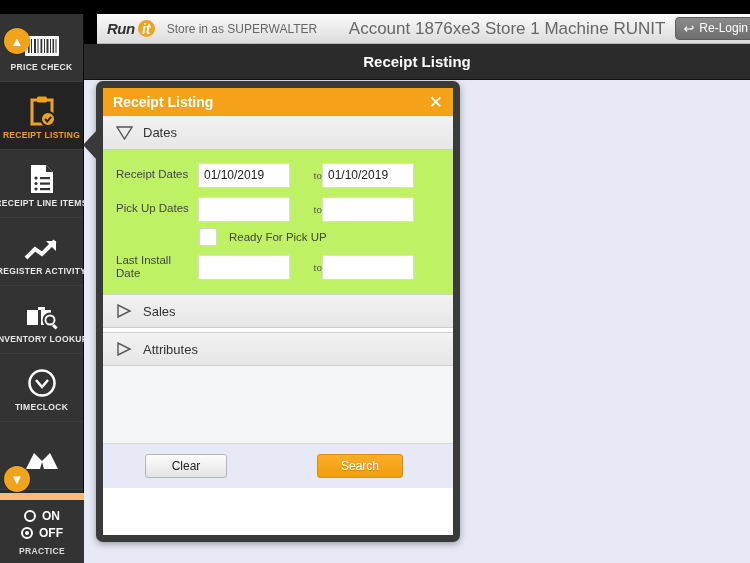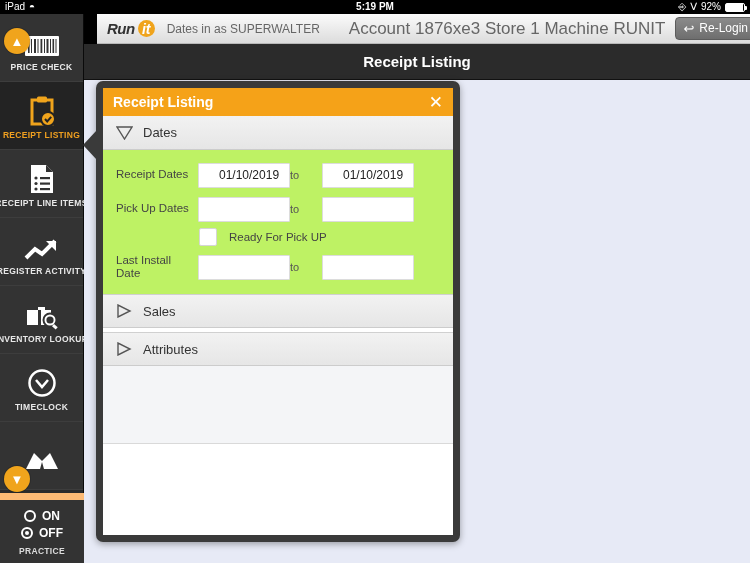--- a/index.html
+++ b/index.html
@@ -171,24 +171,24 @@
   .form-row {
     display: flex; align-items: center;
     padding: 4px 0 4px 13px;
     min-height: 34px;
   }
   .form-label { width: 82px; font-size: 11.5px; color: #444; line-height: 1.15; }
   .txt-input {
     width: 92px; height: 25px;
     border: 1px solid #dcdcdc; background: #fff;
     font-size: 12px; color: #222;
-    padding: 0 20px; border-radius: 1px;
-    display: flex; align-items: center;
-  }
-  .to-word { width: 32px; text-align: left; font-size: 11px; color: #555; }
+    padding: 0 5px; border-radius: 1px;
+    display: flex; align-items: center;
+  }
+  .to-word { width: 32px; text-align: right; font-size: 11px; color: #555; font-family: Liberation Serif, serif; }
 
   .check-row { display: flex; align-items: center; padding: 2px 4px 4px 96px; }
   .checkbox {
     width: 18px; height: 18px;
     border: 1px solid #d5d5d5; background: #fff;
     border-radius: 2px; margin-right: 12px;
   }
   .check-label { font-size: 11.5px; color: #444; }
 
   #empty-pane { background: #f4f5f7; height: 78px; border-bottom: 1px solid #d9d9d9; }
@@ -212,35 +212,20 @@
     color: #fff; font-size: 12px;
     display: flex; align-items: center; justify-content: center;
     text-shadow: 0 1px 1px rgba(0,0,0,.2);
   }
 </style>
 </head>
 <body>
 
 <div id="screen">
 
-  <div id="status-bar">
-    <div class="sb-left">
-      <span>iPad</span>
-      <span class="wifi-glyph">◓</span>
-    </div>
-    <div class="sb-mid">5:19 PM</div>
-    <div class="sb-right">
-      <span>⎆</span>
-      <span>ᐯ</span>
-      <span>92%</span>
-      <span class="batt">
-          <i></i>
-        </span>
-    </div>
-  </div>
 
   <div id="sidebar">
 
     <div class="badge-chev" id="badge-up">
       <span>▲</span>
     </div>
     <div class="badge-chev" id="badge-down">
       <span>▼</span>
     </div>
 
@@ -350,21 +335,21 @@
       </div>
       <div class="nav-label">PRACTICE</div>
     </div>
   </div>
 
   <div id="app-bar">
     <div id="logo">
       <span class="run">Run</span>
       <span class="it-circle">it</span>
     </div>
-    <div id="login-text">Dates in as SUPERWALTER</div>
+    <div id="login-text">Store in as SUPERWALTER</div>
     <div id="account-text">Account 1876xe3 Store 1 Machine RUNIT</div>
     <div id="relogin-btn">
       <span class="undo-arrow">↩</span>
       <span>Re-Login</span>
     </div>
   </div>
 
   <div id="page-title-bar">Receipt Listing</div>
 
   <div id="content"></div>
@@ -430,17 +415,21 @@
         <span class="tri">
           <svg width="17" height="14" viewBox="0 0 17 14">
               <path d="M2 1 V13 L14 7 Z" fill="none" stroke="#555" stroke-width="1.4"></path>
             </svg>
         </span>
         <span>Attributes</span>
       </div>
 
       <div id="empty-pane"></div>
 
+      <div id="modal-footer">
+        <div id="clear-btn">Clear</div>
+        <div id="search-btn">Search</div>
+      </div>
 
     </div>
   </div>
 
 </div>
 
 </body></html>

